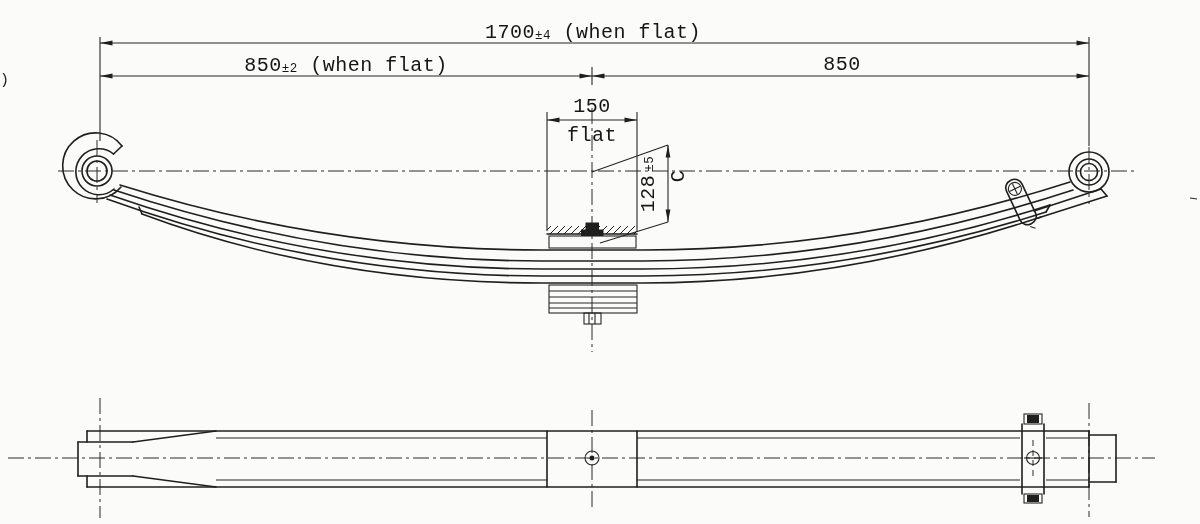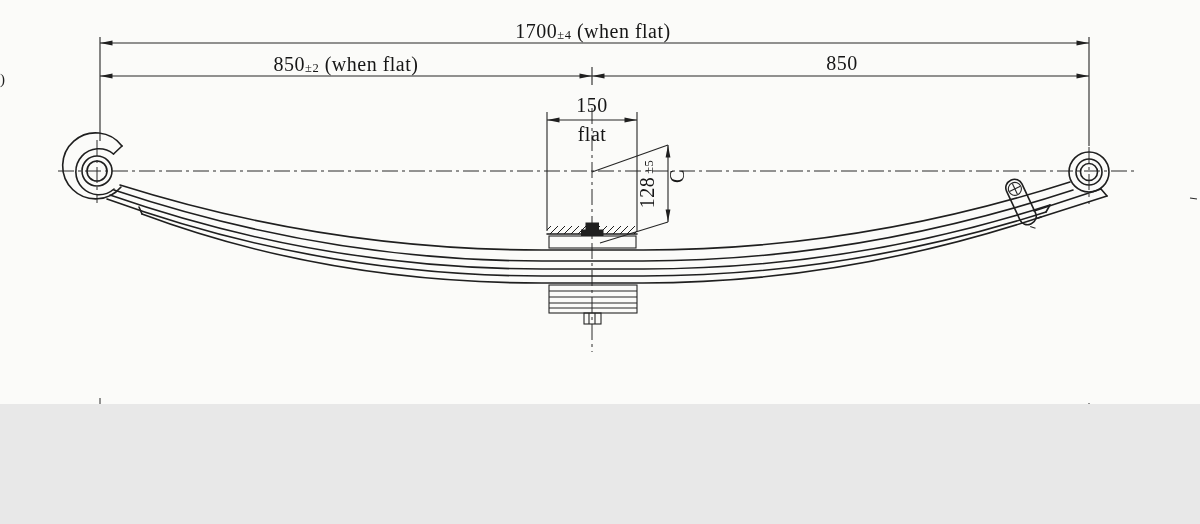--- a/index.html
+++ b/index.html
@@ -1,18 +1,18 @@
 <!DOCTYPE html>
 <html><head>
 <meta charset="utf-8">
 <style>
   html,body{margin:0;padding:0;background:#e8e8e8;}
   #stage{
-    position:relative;width:1200px;height:404px;background:#fbfbf9;
-    font-family:Liberation Serif, serif;overflow:hidden;
+    position:relative;width:1200px;height:524px;background:#fbfbf9;
+    font-family:Liberation Mono, monospace;overflow:hidden;
   }
   svg{display:block;}
   .ln{stroke:#1f1f1f;stroke-width:1.6;fill:none;stroke-linecap:round;}
   .thin{stroke:#262626;stroke-width:1.1;fill:none;}
   .cl{stroke:#2a2a2a;stroke-width:1;fill:none;stroke-dasharray:16 4 3 4;}
   .dash{stroke:#2a2a2a;stroke-width:1;fill:none;stroke-dasharray:6 4;}
   .dimtxt{fill:#161616;font-size:20px;letter-spacing:0.5px;}
   .dimsmall{font-size:12.5px;}
   .solid{fill:#1f1f1f;stroke:none;}
 </style>

